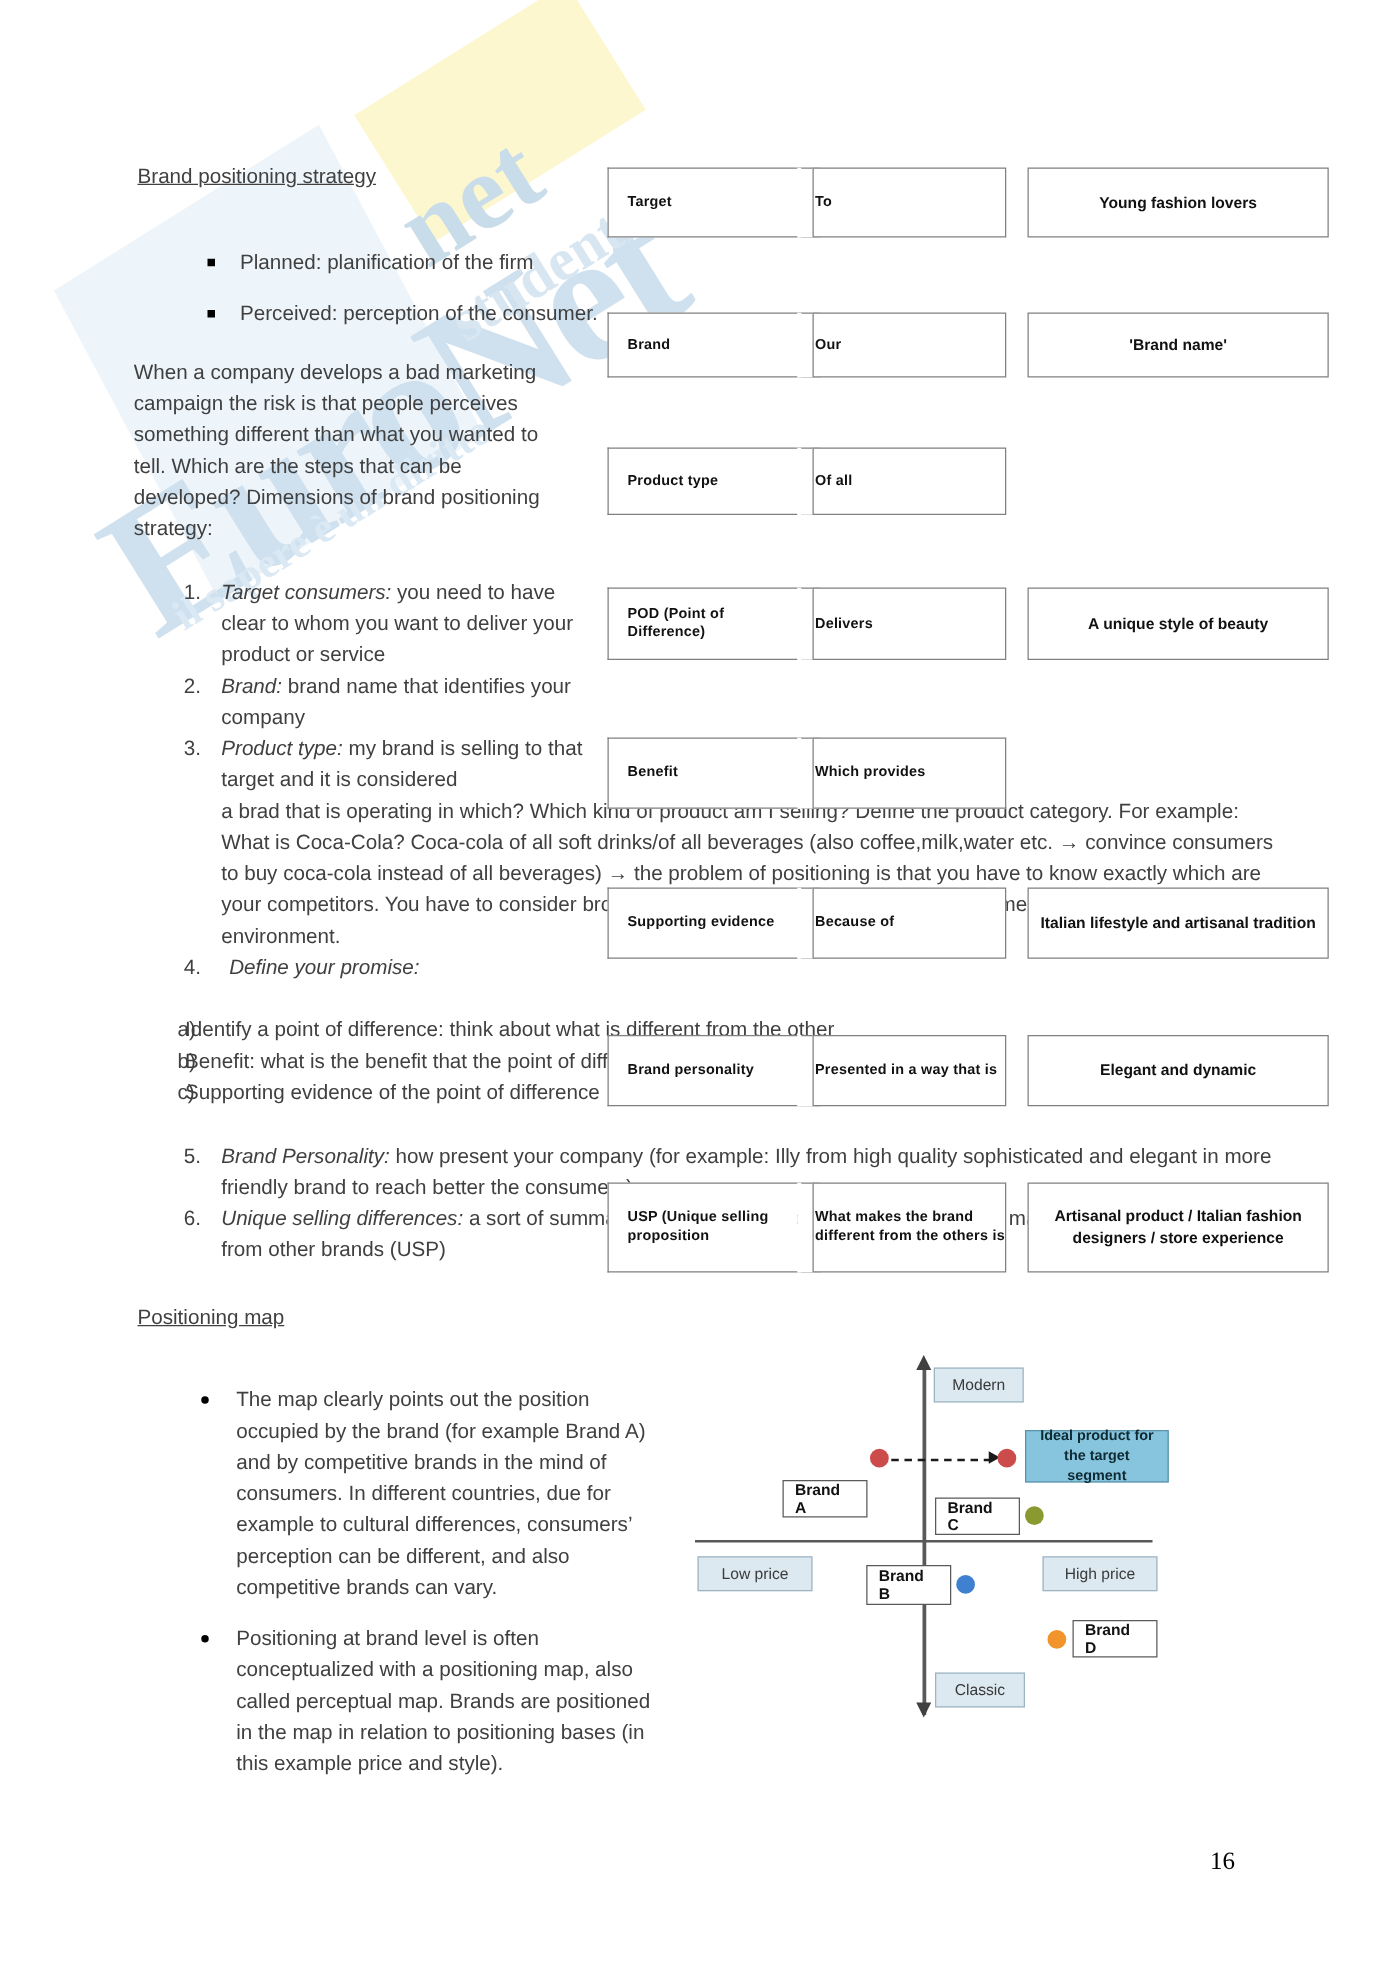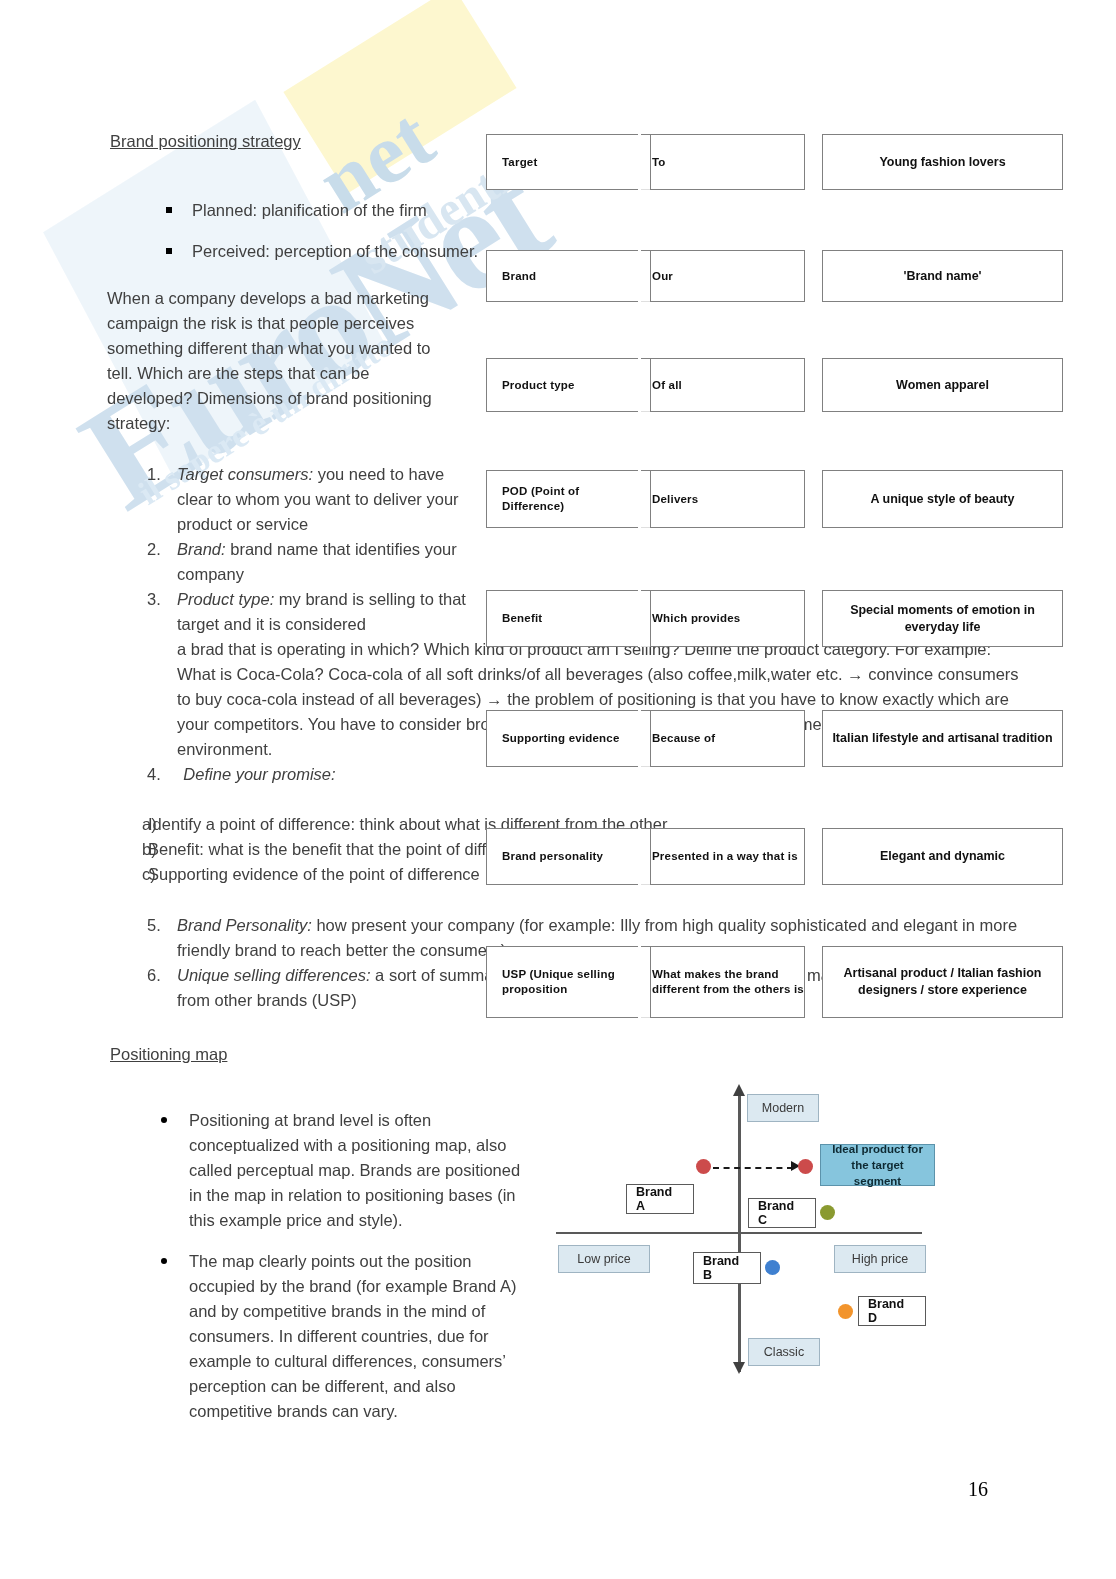--- a/index.html
+++ b/index.html
@@ -370,22 +370,22 @@
       <div style="position:relative; padding-left:70px;">
         <span style="position:absolute; left:40px; top:0;">6.</span>
         <span class="ital">Unique selling differences:</span><span> a sort of summary of all the dimensions that is saying what makes the brand different from other brands (USP)</span>
       </div>
     </div>
 
     <div class="blk heading" style="left:110px; top:1042px;">Positioning map</div>
 
     <div class="blk" style="left:107px; top:1092px; width:430px;">
       <ul class="dot">
+        <li>The map clearly points out the position occupied by the brand (for example Brand A) and by competitive brands in the mind of consumers. In different countries, due for example to cultural differences, consumers’ perception can be different, and also competitive brands can vary.</li>
         <li style="margin-bottom:0;">Positioning at brand level is often conceptualized with a positioning map, also called perceptual map. Brands are positioned in the map in relation to positioning bases (in this example price and style).</li>
-        <li>The map clearly points out the position occupied by the brand (for example Brand A) and by competitive brands in the mind of consumers. In different countries, due for example to cultural differences, consumers’ perception can be different, and also competitive brands can vary.</li>
       </ul>
     </div>
 
     <div id="chevron-diagram">
 
       <div class="dg-row" style="top:0px; height:56px;">
         <div class="cell c1" style="top:0; height:56px;">
           <span>Target</span>
           <span class="arrow-tip">
               <svg viewBox="0 0 34 59" preserveAspectRatio="none">
@@ -426,23 +426,20 @@
           <span class="arrow-tip">
               <svg viewBox="0 0 34 57" preserveAspectRatio="none">
                 <path d="M0,0 L17,0 L34,28.5 L17,57 L0,57" fill="#fff" stroke="#808080" stroke-width="2"></path>
                 <rect x="-3" y="0" width="6" height="57" fill="#fff"></rect>
               </svg>
             </span>
         </div>
         <div class="cell c2" style="top:112px; height:54px;">
             <span>Of all</span>
           </div>
-        <div class="cell c3" style="top:112px; height:54px;">
-            <span>Women apparel</span>
-          </div>
       </div>
 
       <div class="dg-row" style="top:168px; height:58px;">
         <div class="cell c1" style="top:168px; height:58px; align-items:center;">
           <span style="display:block;">POD (Point of Difference)</span>
           <span class="arrow-tip">
               <svg viewBox="0 0 34 61" preserveAspectRatio="none">
                 <path d="M0,0 L17,0 L34,30.5 L17,61 L0,61" fill="#fff" stroke="#808080" stroke-width="2"></path>
                 <rect x="-3" y="0" width="6" height="61" fill="#fff"></rect>
               </svg>
@@ -461,23 +458,20 @@
           <span>Benefit</span>
           <span class="arrow-tip">
               <svg viewBox="0 0 34 60" preserveAspectRatio="none">
                 <path d="M0,0 L17,0 L34,30 L17,60 L0,60" fill="#fff" stroke="#808080" stroke-width="2"></path>
                 <rect x="-3" y="0" width="6" height="60" fill="#fff"></rect>
               </svg>
             </span>
         </div>
         <div class="cell c2" style="top:228px; height:57px;">
             <span>Which provides</span>
-          </div>
-        <div class="cell c3" style="top:228px; height:57px;">
-            <span>Special moments of emotion in everyday life</span>
           </div>
       </div>
 
       <div class="dg-row" style="top:288px; height:57px;">
         <div class="cell c1" style="top:288px; height:57px;">
           <span>Supporting evidence</span>
           <span class="arrow-tip">
               <svg viewBox="0 0 34 60" preserveAspectRatio="none">
                 <path d="M0,0 L17,0 L34,30 L17,60 L0,60" fill="#fff" stroke="#808080" stroke-width="2"></path>
                 <rect x="-3" y="0" width="6" height="60" fill="#fff"></rect>

